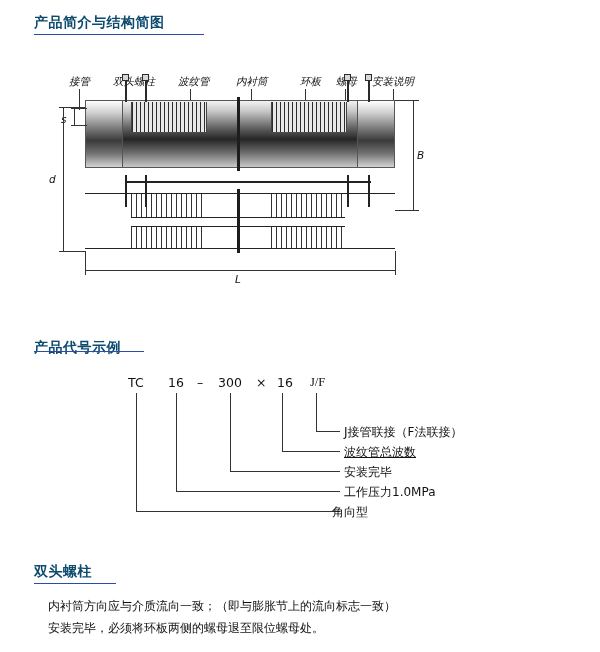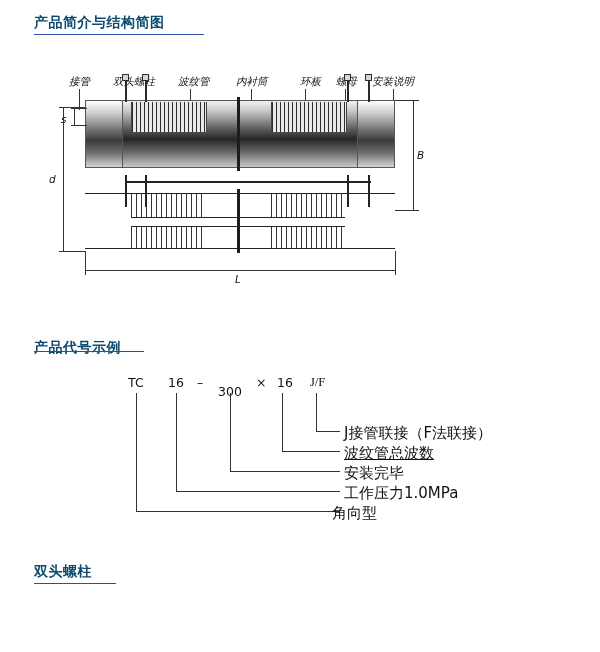--- a/index.html
+++ b/index.html
@@ -203,21 +203,21 @@
     font-size: 12.5px;
   }
   .code-token {
     position: absolute;
     font-size: 12.5px;
     color: #111;
     white-space: nowrap;
   }
   .code-desc {
     position: absolute;
-    font-size: 15px;
+    font-size: 12px;
     color: #111;
     white-space: nowrap;
   }
   .cl-v { position: absolute; width: 1px; background: #333; }
   .cl-h { position: absolute; height: 1px; background: #333; }
 
   
   #install-notes {
     position: absolute;
     left: 48px;
@@ -311,21 +311,21 @@
   <div class="dim-text" style="left:180px; top:208px;">L</div>
 </div>
 
 <div class="section-title" style="left:34px; top:331px;margin-top:8px;">产品代号示例</div>
 <div class="title-underline" style="left:34px; top:351px; width:110px;"></div>
 
 <div id="code-figure">
   <div class="code-token" style="left:8px;  top:0;">TC</div>
   <div class="code-token" style="left:48px; top:0;">16</div>
   <div class="code-token" style="left:77px; top:0;">–</div>
-  <div class="code-token" style="left:98px; top:0;margin-top:9px;">300</div>
+  <div class="code-token" style="left:98px; top:0;">300</div>
   <div class="code-token" style="left:136px; top:0;">×</div>
   <div class="code-token" style="left:157px; top:0;">16</div>
   <div class="code-token" style="left:190px; top:0;font-family:Liberation Serif, serif;">J/F</div>
 
   <div class="cl-v" style="left:196px; top:18px; height:38px;"></div>
   <div class="cl-v" style="left:162px; top:18px; height:58px;"></div>
   <div class="cl-v" style="left:110px; top:18px; height:78px;"></div>
   <div class="cl-v" style="left:56px;  top:18px; height:98px;"></div>
   <div class="cl-v" style="left:16px;  top:18px; height:118px;"></div>
 
@@ -339,13 +339,15 @@
   <div class="code-desc" style="left:224px; top:69px;text-decoration:underline;">波纹管总波数</div>
   <div class="code-desc" style="left:224px; top:89px;">安装完毕</div>
   <div class="code-desc" style="left:224px; top:109px;">工作压力1.0MPa</div>
   <div class="code-desc" style="left:212px; top:129px;">角向型</div>
 </div>
 
 <div class="section-title" style="left:34px; top:563px;">双头螺柱</div>
 <div class="title-underline" style="left:34px; top:583px; width:82px;"></div>
 
 <div id="install-notes">
+  <p>内衬筒方向应与介质流向一致；（即与膨胀节上的流向标志一致）</p>
+  <p>安装完毕，必须将环板两侧的螺母退至限位螺母处。</p>
 </div>
 
 </body></html>

